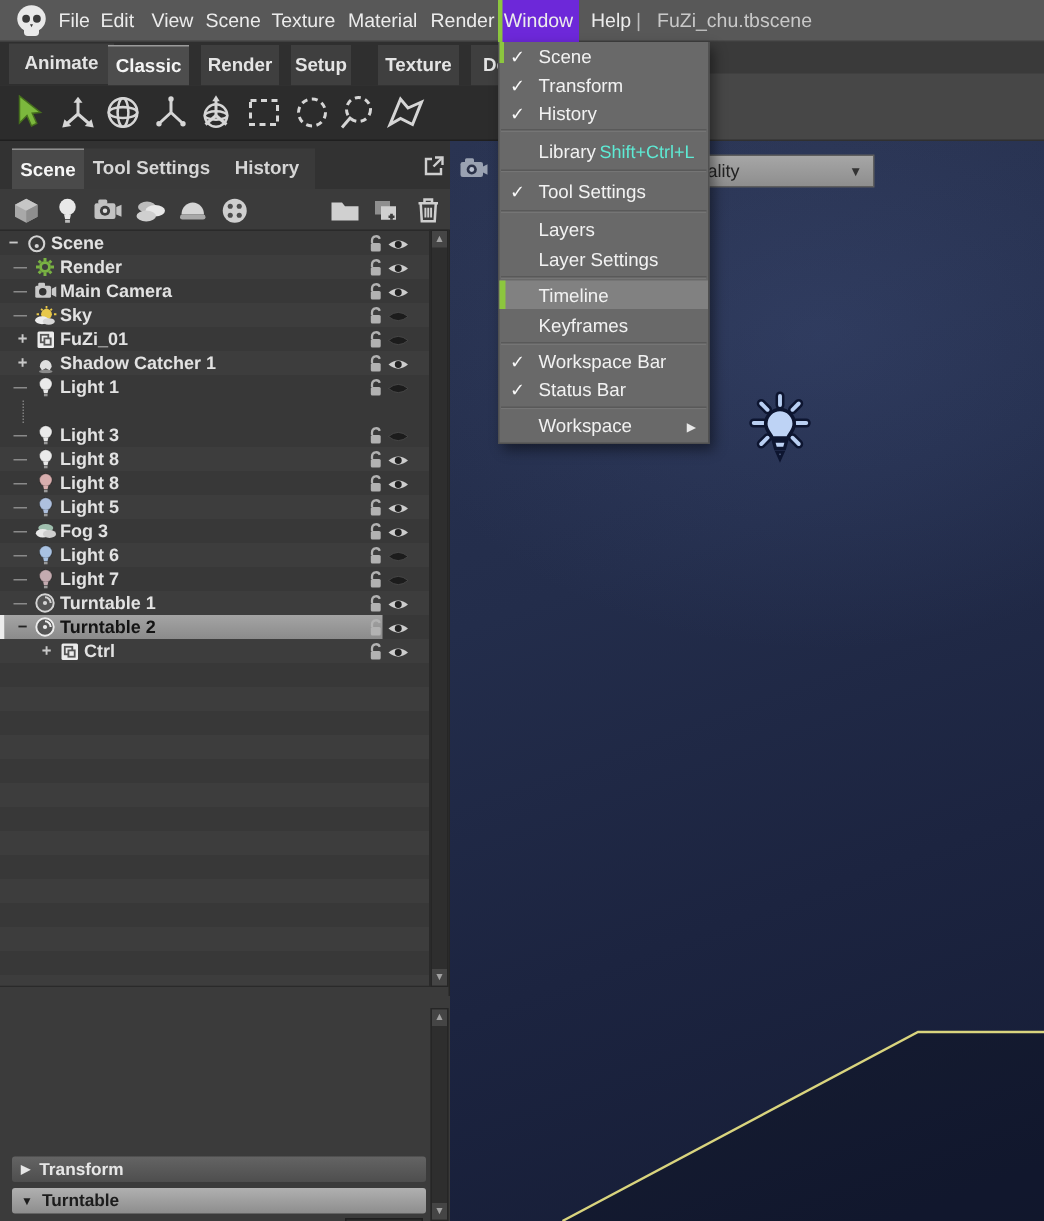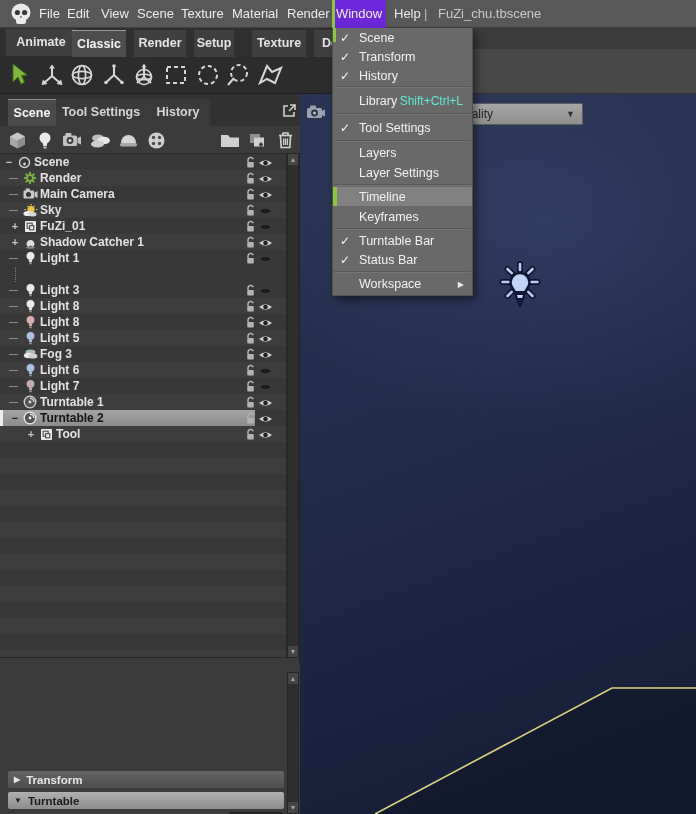--- a/index.html
+++ b/index.html
@@ -632,21 +632,21 @@
 
       <div class="trow d2 alt" style="top:272px">
         <span class="exp">+</span>
         <span class="ticon">
           <svg width="13" height="13" viewBox="0 0 13 13">
               <rect x="1" y="1" width="11" height="11" rx="1" fill="#ececec"></rect>
               <rect x="3.2" y="3.2" width="5" height="5" fill="none" stroke="#555" stroke-width="1.2"></rect>
               <rect x="5.6" y="5.6" width="4.2" height="4.2" fill="#ececec" stroke="#555" stroke-width="1.2"></rect>
             </svg>
           </span>
-        <span class="lbl">Tool</span>
+        <span class="lbl">Ctrl</span>
         <span class="lock"><svg width="11" height="13" viewBox="0 0 11 13">
               <path d="M3 6 V4.2 a2.7 2.7 0 0 1 5.2-1" fill="none" stroke="#b2b2b2" stroke-width="1.5"></path>
               <rect x="2.2" y="6" width="6.6" height="5.6" rx="1" fill="#b2b2b2"></rect>
             </svg></span>
         <span class="eye"><svg width="15" height="10" viewBox="0 0 15 10">
               <path d="M1 5 Q7.5 -0.5 14 5 Q7.5 10.5 1 5 Z" fill="#cdcdcd"></path>
               <circle cx="7.5" cy="5" r="2.3" fill="#222"></circle>
             </svg></span>
       </div>
     </div>
@@ -715,21 +715,21 @@
     <div class="wm-sep" style="top:156px"></div>
     <div class="wm-item hl" style="top:159px;height:19px">
       <span>Timeline</span>
     </div>
     <div class="wm-item" style="top:178px;height:21px">
       <span>Keyframes</span>
     </div>
     <div class="wm-sep" style="top:200px"></div>
     <div class="wm-item" style="top:203px;height:19px">
       <span class="wm-check">✓</span>
-      <span>Turntable Bar</span>
+      <span>Workspace Bar</span>
     </div>
     <div class="wm-item" style="top:222px;height:20px">
       <span class="wm-check">✓</span>
       <span>Status Bar</span>
     </div>
     <div class="wm-sep" style="top:243px"></div>
     <div class="wm-item" style="top:246px;height:20px">
       <span>Workspace</span>
       <span class="wm-sub">▶</span>
     </div>

